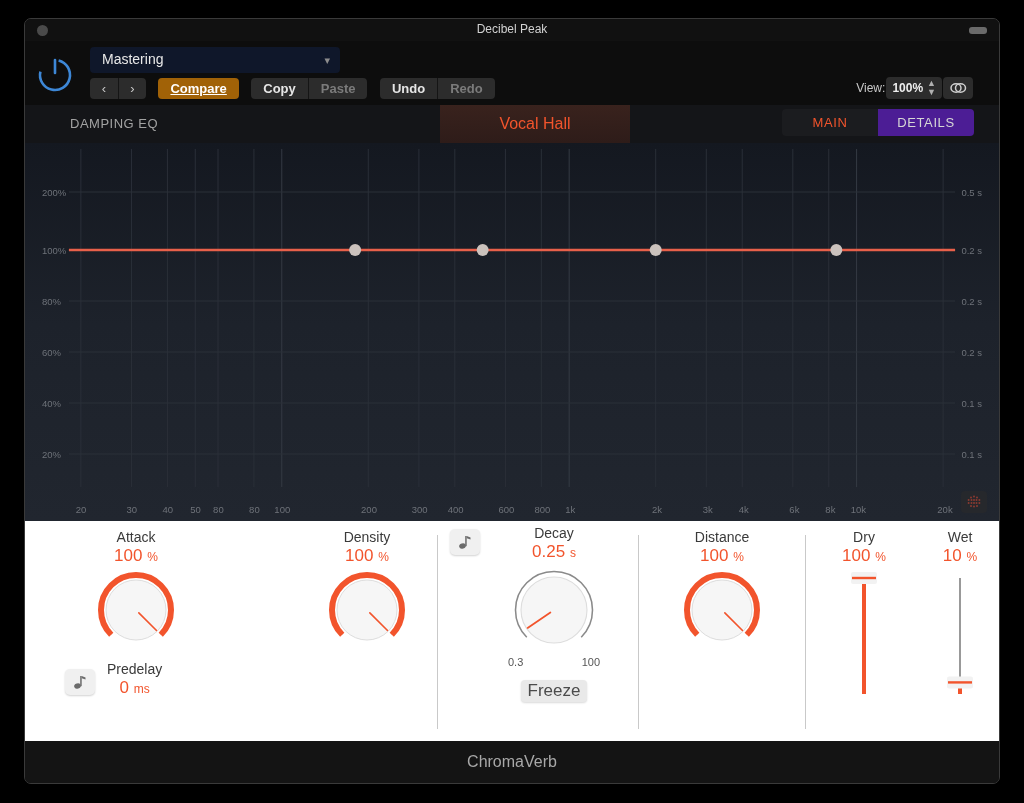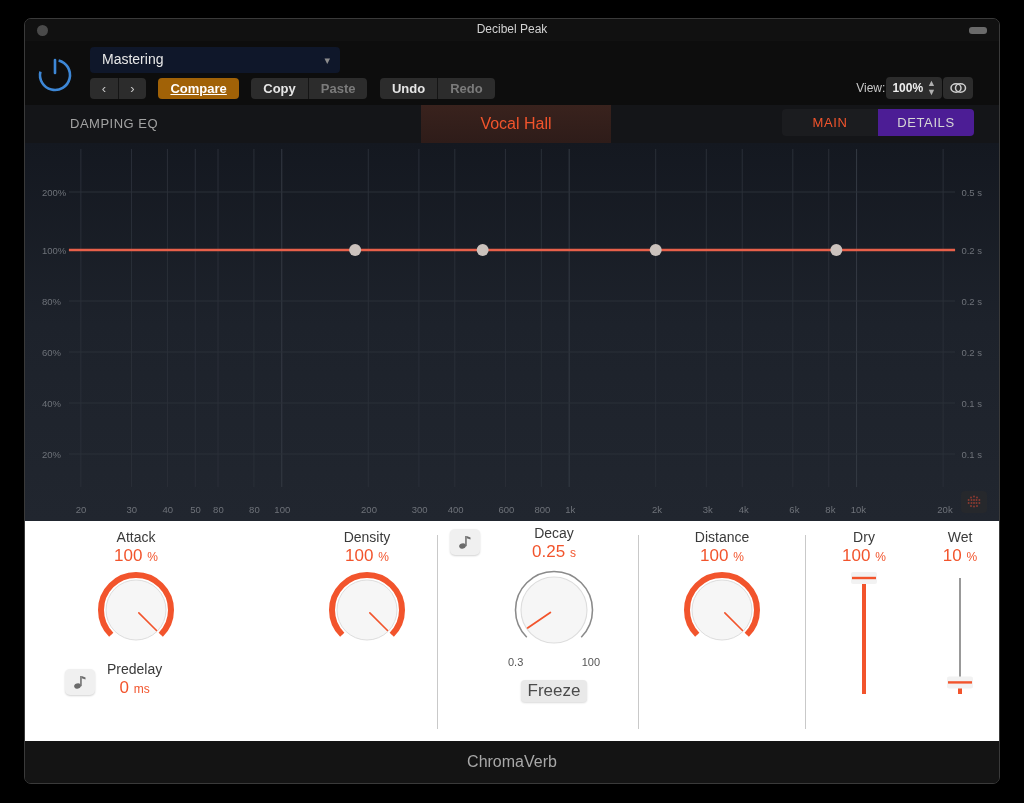--- a/index.html
+++ b/index.html
@@ -162,21 +162,21 @@
   #damping-eq-label {
     position: absolute;
     left: 45px;
     top: 11px;
     font-size: 13px;
     letter-spacing: 0.5px;
     color: #a2a2a2;
   }
   #preset-name-tab {
     position: absolute;
-    left: 396px;
+    left: 415px;
     top: 0;
     width: 190px;
     height: 38px;
     background: linear-gradient(180deg, #39221d 0%, #2e1c19 100%);
     display: flex;
     align-items: center;
     justify-content: center;
     cursor: pointer;
   }
   #preset-name-text {

